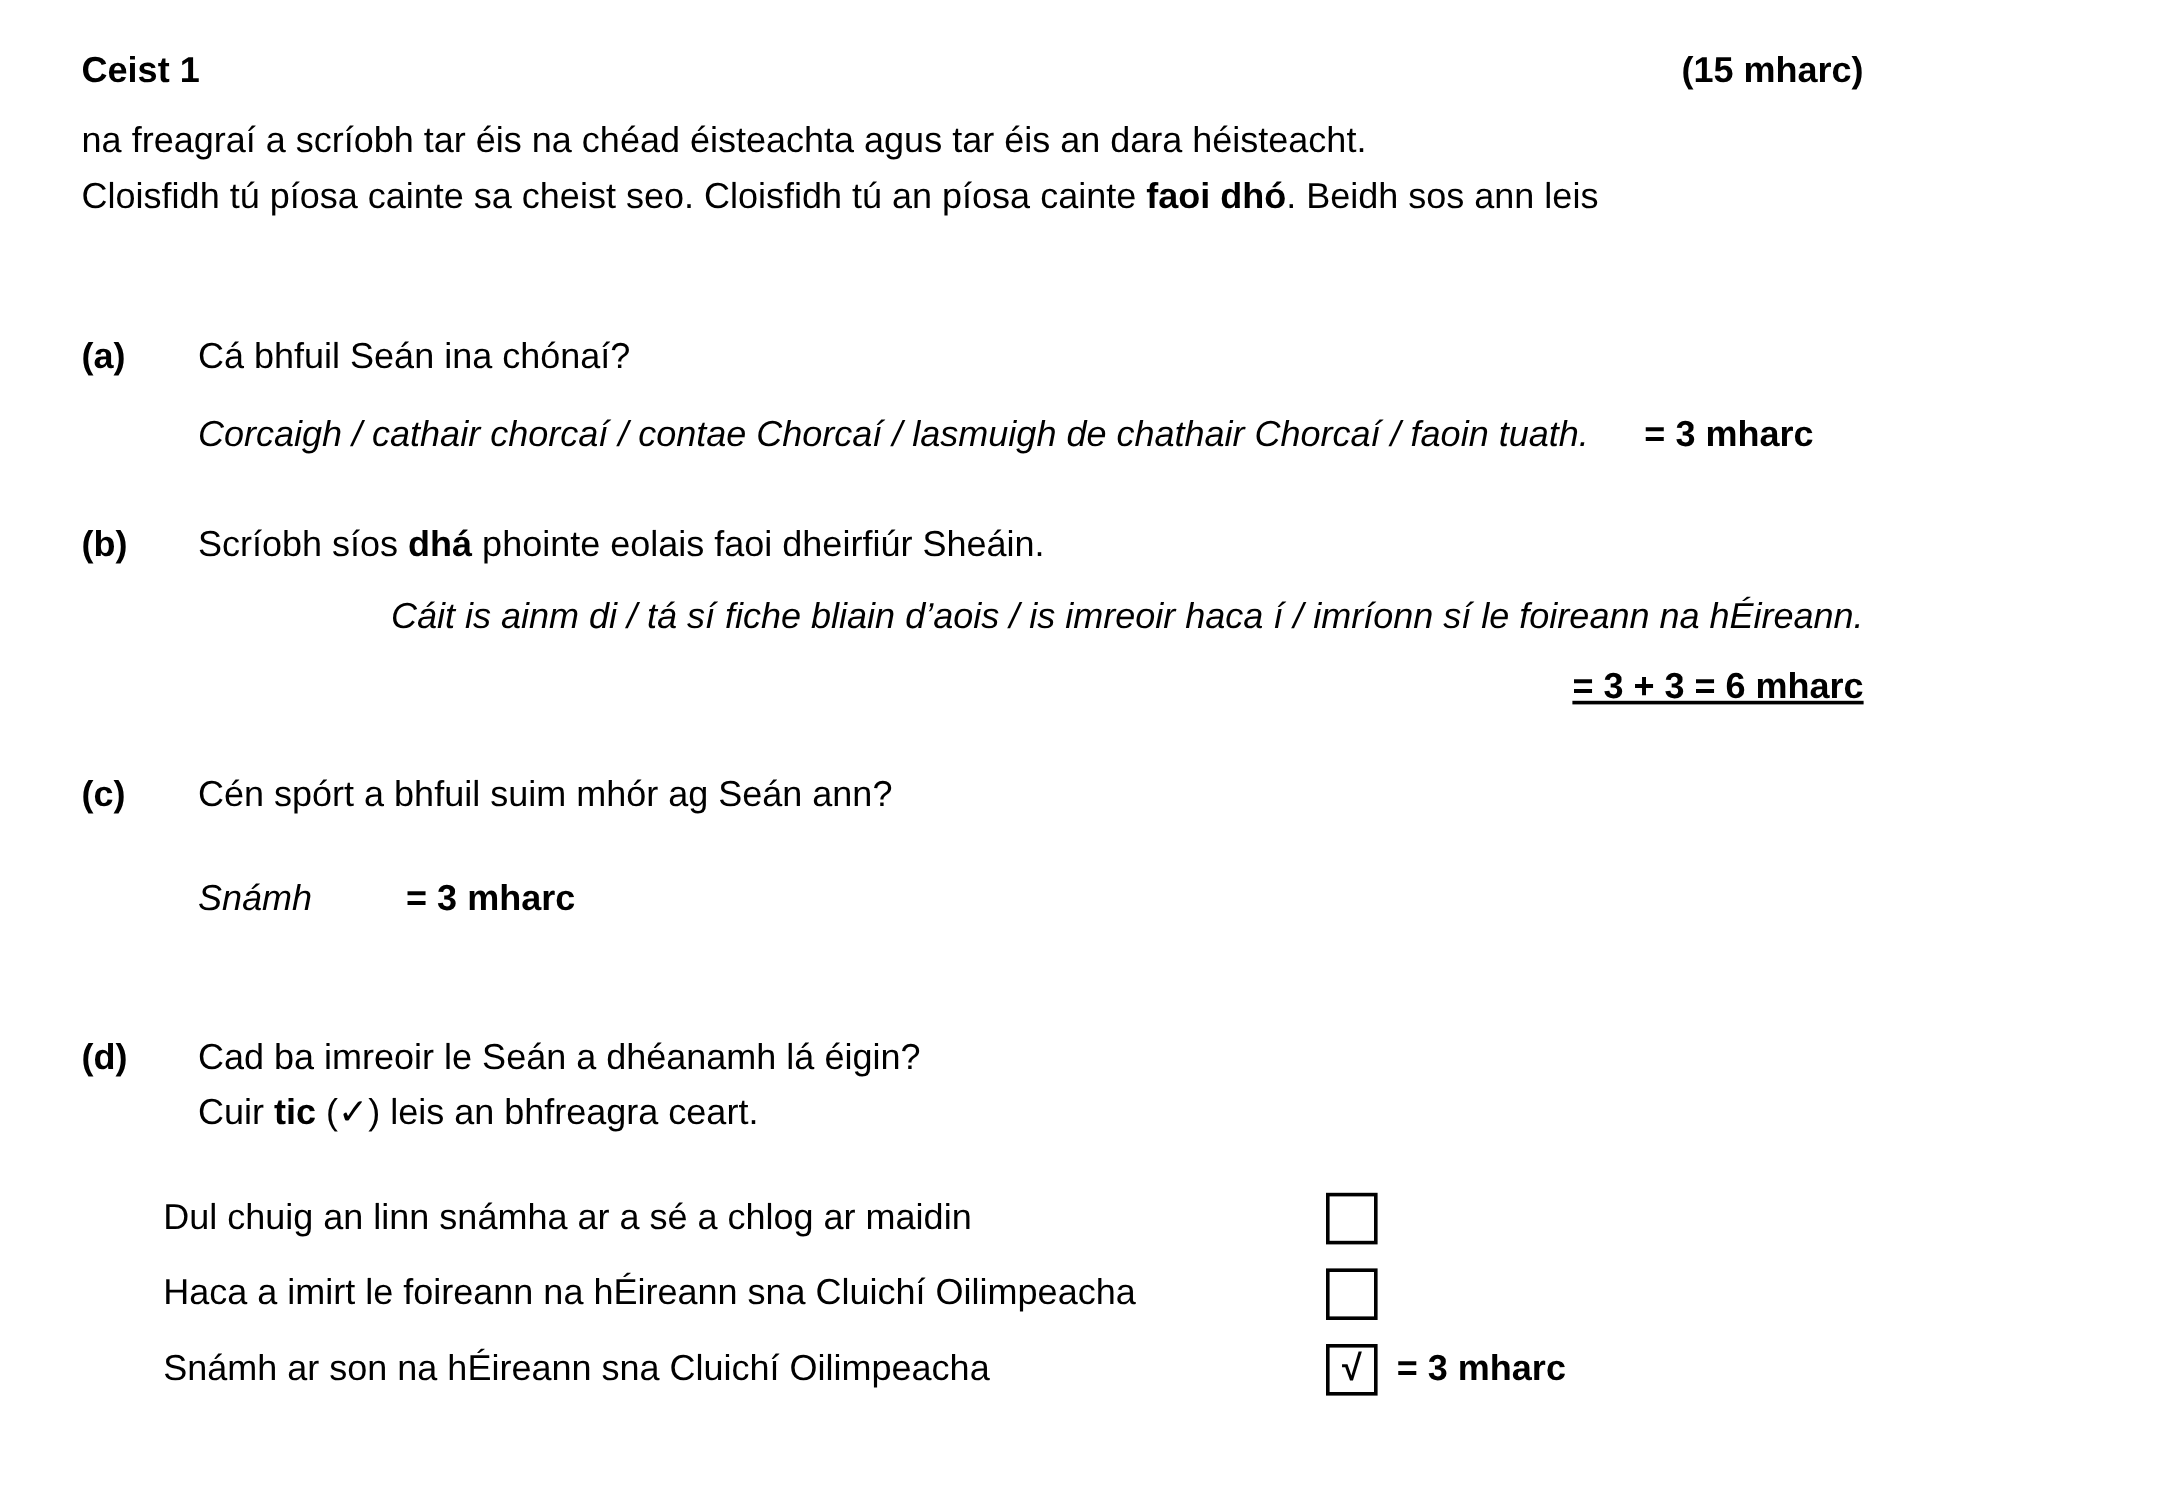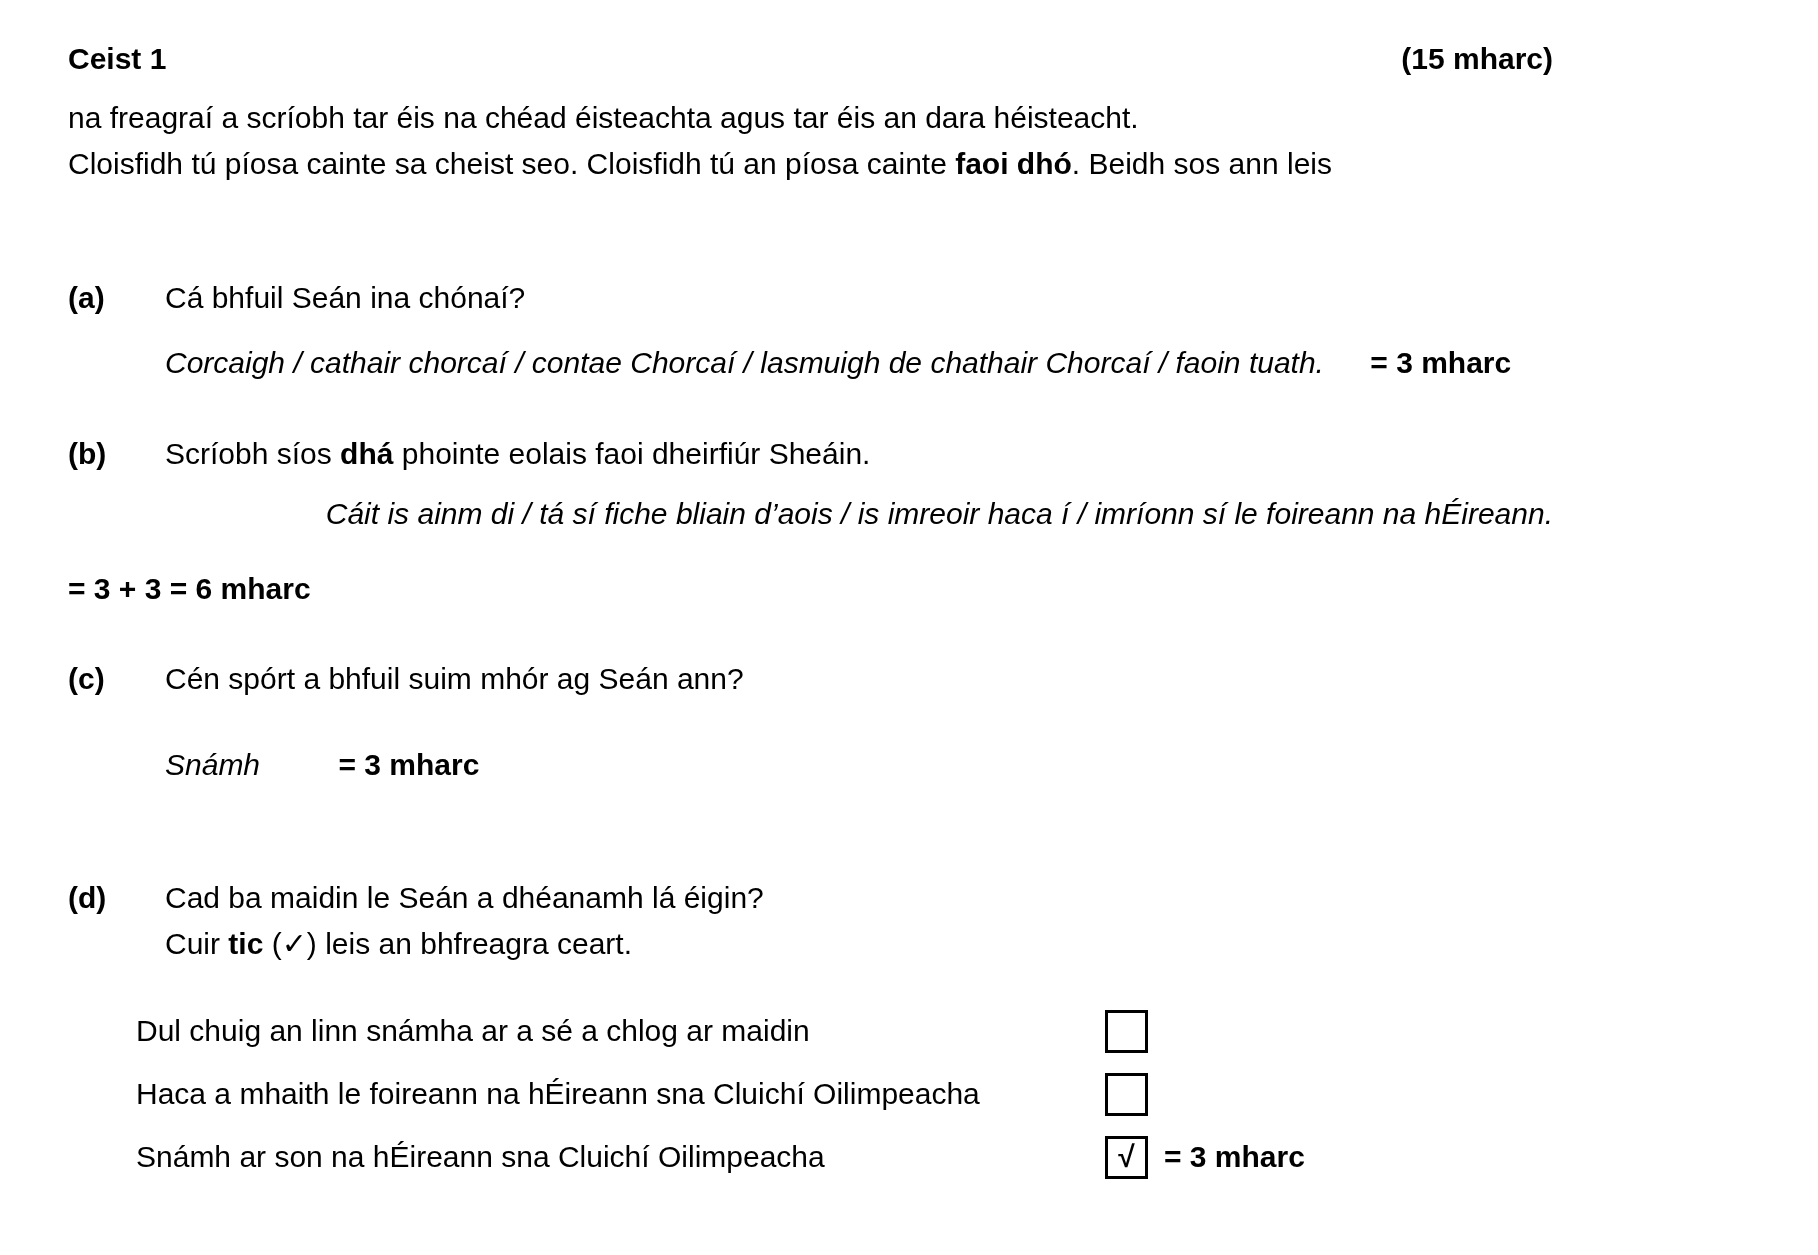--- a/index.html
+++ b/index.html
@@ -57,21 +57,21 @@
   .marks {
     font-weight: bold;
     font-style: normal;
   }
   .answer-a .marks { margin-left: 38px; }
 
   .row-a       { margin-top: 88px; }
   .answer-a    { margin-top: 19px; }
   .row-b       { margin-top: 45px; }
   .answer-b    { margin-top: 14px; text-align: right; }
-  .marks-line-b{ margin-top: 29px; text-align: left; font-weight: bold; }
+  .marks-line-b{ margin-top: 13px; text-align: right; font-weight: bold; text-decoration: underline; }
   .row-c       { margin-top: 44px; }
   .answer-c    { margin-top: 40px; }
   .answer-c .marks { margin-left: 70px; }
   .row-d       { margin-top: 87px; }
 
   
   .options {
     margin-top: 41px;
     margin-left: 68px;
   }
@@ -140,32 +140,32 @@
     <span class="section-text">Cén spórt a bhfuil suim mhór ag Seán ann?</span>
   </div>
   <div class="answer-row answer-c">
     <span class="italic">Snámh</span>
     <span class="marks">= 3 mharc</span>
   </div>
 
   <div class="section-row row-d">
     <span class="section-label">(d)</span>
     <span class="section-text">
-      <div>Cad ba maidin le Seán a dhéanamh lá éigin?</div>
+      <div>Cad ba imreoir le Seán a dhéanamh lá éigin?</div>
       <div><span>Cuir </span><span class="bold">tic</span><span> (✓) leis an bhfreagra ceart.</span></div>
     </span>
   </div>
 
   <div class="options">
     <div class="option-row">
       <span class="option-text">Dul chuig an linn snámha ar a sé a chlog ar maidin</span>
       <span class="checkbox"></span>
     </div>
     <div class="option-row">
-      <span class="option-text">Haca a mhaith le foireann na hÉireann sna Cluichí Oilimpeacha</span>
+      <span class="option-text">Haca a imirt le foireann na hÉireann sna Cluichí Oilimpeacha</span>
       <span class="checkbox"></span>
     </div>
     <div class="option-row">
       <span class="option-text">Snámh ar son na hÉireann sna Cluichí Oilimpeacha</span>
       <span class="checkbox">
           <span>√</span>
         </span>
       <span class="option-marks">= 3 mharc</span>
     </div>
   </div>

